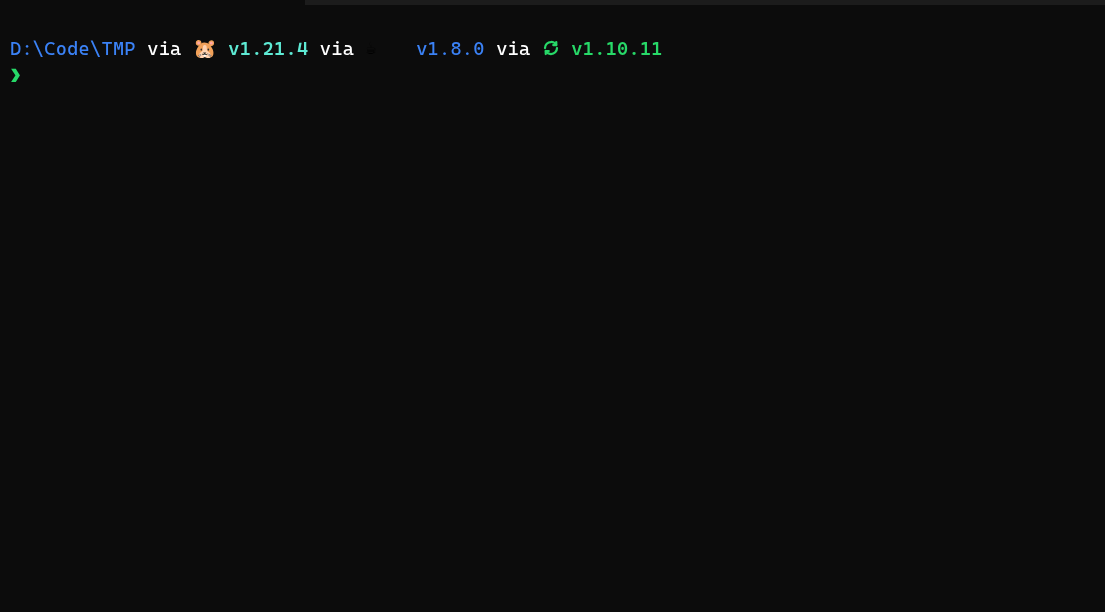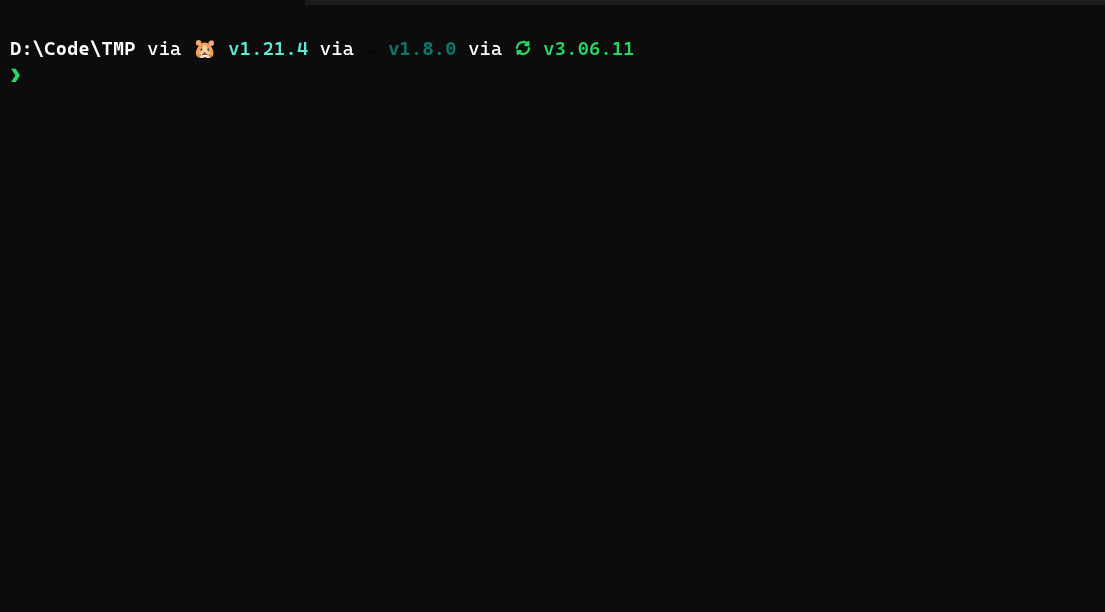--- a/index.html
+++ b/index.html
@@ -38,43 +38,44 @@
     }
     .prompt-line {
       display: flex;
       flex-wrap: wrap;
       align-items: center;
       gap: 0;
       line-height: 1.4;
       white-space: pre;
     }
     .path {
-      color: #ffffff;
-      font-weight: 700;
+      color: #3b82f6;
+      font-weight: 400;
     }
     .via {
       color: #ffffff;
     }
     .hamster-icon {
       display: inline-block;
       font-size: 19px;
       line-height: 1;
     }
     .go-version {
       color: #5eead4;
       font-weight: 600;
     }
     .coffee-icon {
       display: inline-block;
       font-size: 18px;
       line-height: 1;
     }
     .java-version {
-      color: #0f766e;
-      font-weight: 700;
+      color: #3b82f6;
+      font-weight: 400;
+      margin-left: 28px;
     }
     .refresh-icon {
       display: inline-flex;
       align-items: center;
       justify-content: center;
     }
     .refresh-icon svg {
       width: 18px;
       height: 18px;
     }
@@ -124,19 +125,19 @@
     <span class="via"> </span>
     <span class="java-version">v1.8.0</span>
     <span class="via"> via </span>
     <span class="refresh-icon">
       <svg viewBox="0 0 24 24" fill="none">
         <path d="M4 12a8 8 0 0 1 8-8 8 8 0 0 1 7 4M20 12a8 8 0 0 1-8 8 8 8 0 0 1-7-4" stroke="#27d968" stroke-width="3" stroke-linecap="round"></path>
         <path d="M19 4v4h-4M5 20v-4h4" stroke="#27d968" stroke-width="3" stroke-linecap="round" stroke-linejoin="round"></path>
       </svg>
     </span>
     <span class="via"> </span>
-    <span class="python-version">v3.06.11</span>
+    <span class="python-version">v1.10.11</span>
   </div>
   <div class="cursor-line">
     <span class="prompt-symbol">❯</span>
     <input type="text" class="input-area" value="" style="">
   </div>
 </div>
 
 </body></html>

